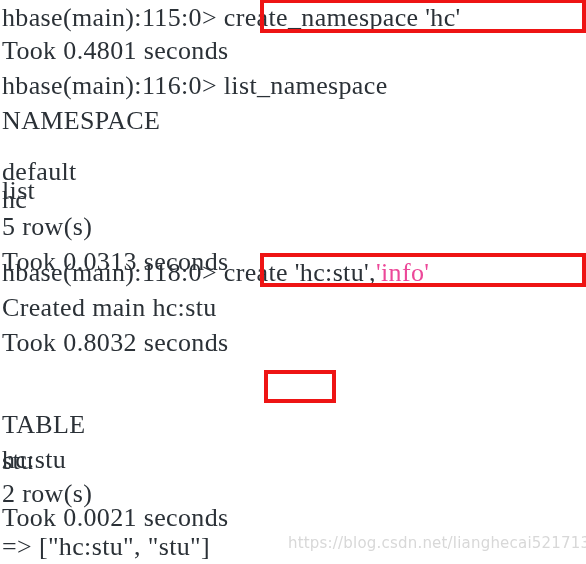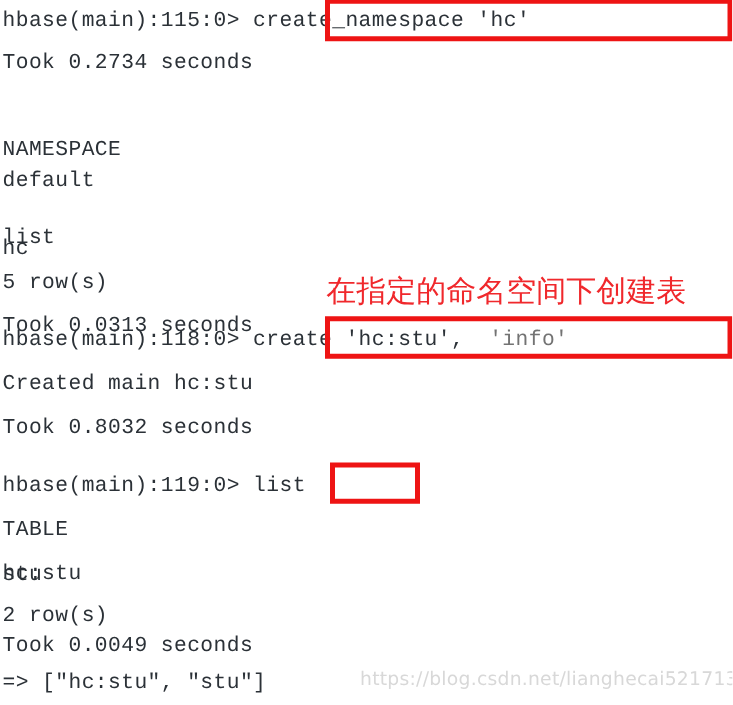--- a/index.html
+++ b/index.html
@@ -26,26 +26,26 @@
     height: 564px;
     padding: 0;
     margin: 0;
   }
   .line {
     position: absolute;
     left: 2px;
     height: 35px;
     line-height: 35px;
     white-space: pre;
-    font-size: 17px;
+    font-size: 26px;
     letter-spacing: 0.35px;
     color: #2b3137;
-    font-family: Liberation Mono, monospace;
+    font-family: Liberation Serif, serif;
   }
-  .tok-teal { color: #737373; margin-left: 20px; }
+  .tok-teal { color: #ec4899; }
 
   
   .annot-box {
     position: absolute;
     border: 4px solid #ee1414;
     box-sizing: border-box;
     background: transparent;
     pointer-events: none;
   }
 
@@ -72,43 +72,42 @@
   }
 </style>
 </head>
 <body>
 
 <div id="screen">
 
   <div id="terminal">
 
     <div class="line" style="top:0px">hbase(main):115:0&gt; create_namespace 'hc'</div>
-    <div class="line" style="top:33px">Took 0.2734 seconds</div>
+    <div class="line" style="top:33px">Took 0.4801 seconds</div>
+    <div class="line" style="top:68px">hbase(main):116:0&gt; list_namespace</div>
     <div class="line" style="top:103px">NAMESPACE</div>
-    <div class="line" style="top:128px">default</div>
+    <div class="line" style="top:154px">default</div>
     <div class="line" style="top:173px">list</div>
     <div class="line" style="top:182px">hc</div>
     <div class="line" style="top:209px">5 row(s)</div>
     <div class="line" style="top:244px">Took 0.0313 seconds</div>
 
     <div class="line" style="top:255px"><span>hbase(main):118:0&gt; create 'hc:stu',</span><span class="tok-teal">'info'</span></div>
 
     <div class="line" style="top:290px">Created main hc:stu</div>
     <div class="line" style="top:325px">Took 0.8032 seconds</div>
-    <div class="line" style="top:372px">hbase(main):119:0&gt; list</div>
     <div class="line" style="top:442px">hc:stu</div>
     <div class="line" style="top:407px">TABLE</div>
     <div class="line" style="top:443px">stu</div>
     <div class="line" style="top:476px">2 row(s)</div>
-    <div class="line" style="top:500px">Took 0.0049 seconds</div>
+    <div class="line" style="top:500px">Took 0.0021 seconds</div>
     <div class="line" style="top:529px">=&gt; ["hc:stu", "stu"]</div>
 
   </div>
 
   <div class="annot-box" style="left:260px; top:-1px; width:326px; height:34px;"></div>
   <div class="annot-box" style="left:260px; top:253px; width:326px; height:34px;"></div>
   <div class="annot-box" style="left:264px; top:370px; width:72px; height:33px;"></div>
 
-  <div class="annot-note" style="left:261px; top:219px;">在指定的命名空间下创建表</div>
 
   <div class="watermark" style="left:288px; top:534px;">https://blog.csdn.net/lianghecai52171314</div>
 
 </div>
 
 </body></html>

